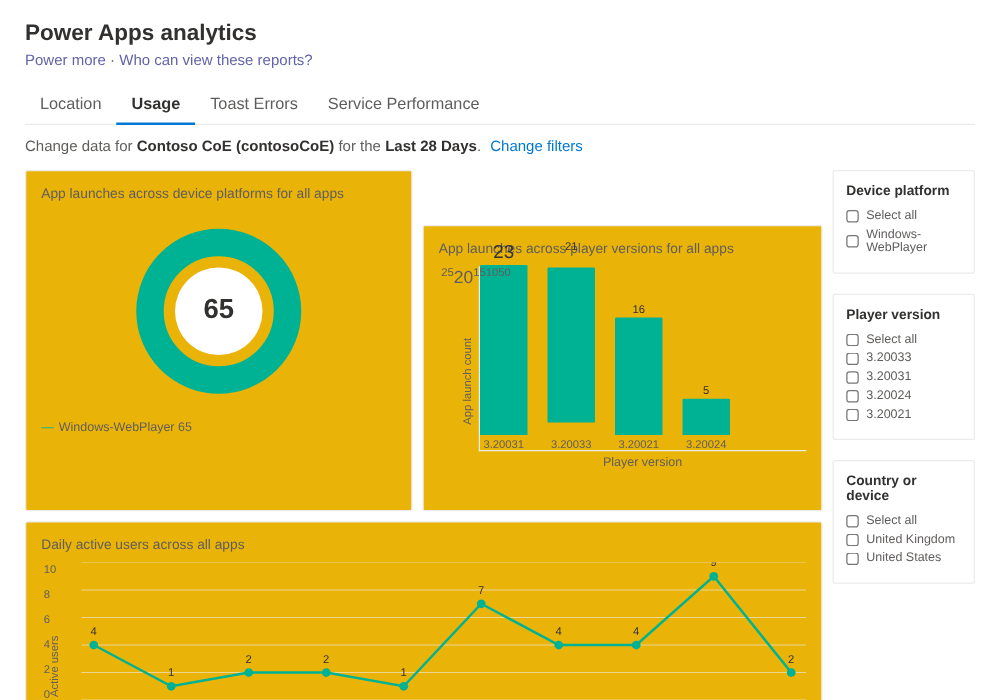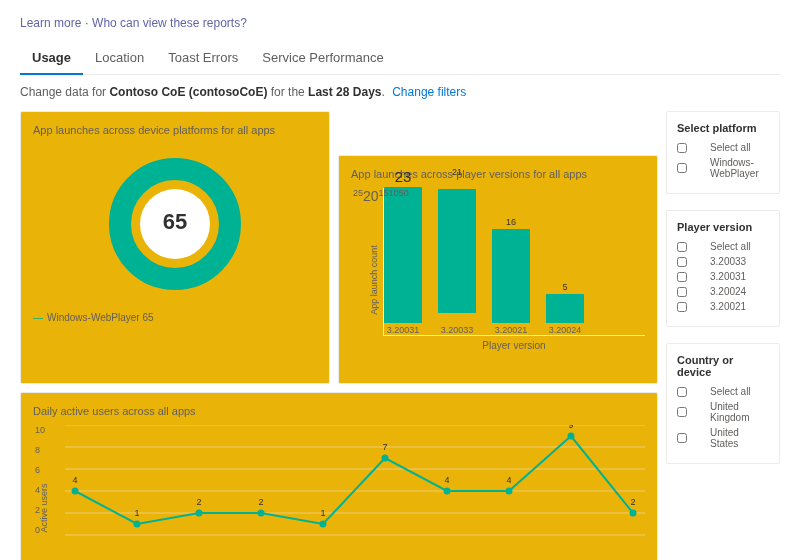--- a/index.html
+++ b/index.html
@@ -32,38 +32,39 @@
     
     
     .donut-container { display: flex; flex-direction: column; align-items: center; justify-content: center; height: 160px; }
     .donut-legend { font-size: 10px; color: #605e5c; margin-top: 8px; }
     .donut-legend::before { content: '—'; color: #00b294; margin-right: 4px; }
     
     
     .sidebar { width: 120px; display: flex; flex-direction: column; gap: 16px; }
     .filter-section { border: 1px solid #edebe9; padding: 10px; border-radius: 2px; }
     .filter-title { font-size: 11px; font-weight: 600; color: #323130; margin-bottom: 8px; }
-    .filter-option { display: flex; align-items: center; gap: 23px; margin-bottom: 4px; font-size: 10px; color: #605e5c; }
+    .filter-option { display: flex; align-items: center; gap: 6px; margin-bottom: 4px; font-size: 10px; color: #605e5c; }
     .filter-option input[type="checkbox"] { width: 10px; height: 10px; }
     
     svg text { font-family: 'Segoe UI', Arial, sans-serif; }
   </style>
 </head>
 <body>
 
 <div class="page">
+  <div class="page-title">Power Apps analytics</div>
   <div class="page-subtitle">
-    <a>Learn more</a>
+    <a>Power more</a>
     <span> · </span>
     <a>Who can view these reports?</a>
   </div>
 
   <div class="tabs">
+    <div class="tab">Location</div>
     <div class="tab active">Usage</div>
-    <div class="tab">Location</div>
     <div class="tab">Toast Errors</div>
     <div class="tab">Service Performance</div>
   </div>
 
   <div class="filter-bar">
     <span>Change data for</span>
     <strong>Contoso CoE (contosoCoE)</strong>
     <span>for the</span>
     <strong>Last 28 Days</strong><span>.</span>
     <a>Change filters</a>
@@ -182,21 +183,21 @@
             <text x="568" y="128" text-anchor="middle" font-size="8" fill="#605e5c">04/01/2020</text>
           </svg>
           <div style="text-align:center;font-size:10px;color:#605e5c;margin-top:16px;">Aggregation Date</div>
         </div>
       </div>
     </div>
 
     <div class="sidebar">
 
       <div class="filter-section">
-        <div class="filter-title">Select platform</div>
+        <div class="filter-title">Device platform</div>
         <div class="filter-option">
           <input type="checkbox" style="">
           <span>Select all</span>
         </div>
         <div class="filter-option">
           <input type="checkbox" style="">
           <span>Windows-WebPlayer</span>
         </div>
       </div>
 

